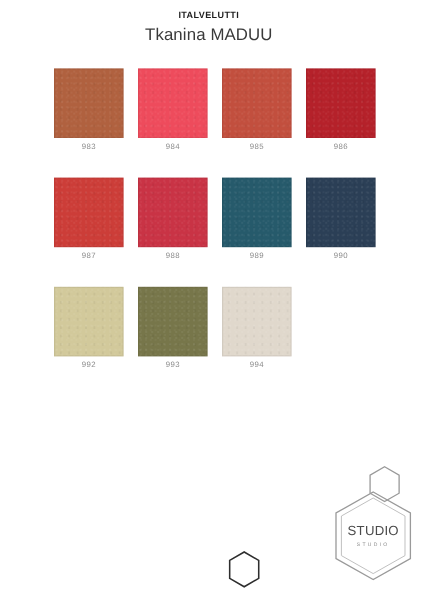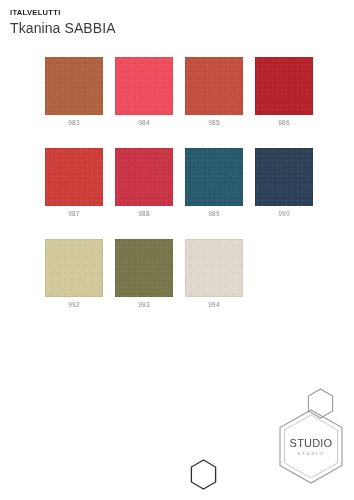--- a/index.html
+++ b/index.html
@@ -22,21 +22,21 @@
     inset: 0;
     background: #ffffff;
   }
 
   
   .header {
     position: absolute;
     top: 8px;
     left: 0;
     right: 16px;
-    text-align: left;
+    text-align: center;
     padding-left: 10px;
   }
   .brand-line {
     font-size: 7.5px;
     font-weight: bold;
     letter-spacing: 0.35px;
     color: #1d1d1d;
     line-height: 10px;
   }
   .collection-line {
@@ -151,21 +151,21 @@
     stroke-width: 1.3;
   }
 </style>
 </head>
 <body>
 
 <div class="page">
 
   <div class="header">
     <div class="brand-line">ITALVELUTTI</div>
-    <div class="collection-line">Tkanina SABBIA</div>
+    <div class="collection-line">Tkanina MADUU</div>
   </div>
 
   <div class="grid">
 
     <div class="swatch-row">
       <div class="swatch-cell">
         <div class="swatch-chip" style="background-color: rgb(176, 97, 63);"></div>
         <div class="swatch-label">983</div>
       </div>
       <div class="swatch-cell">

